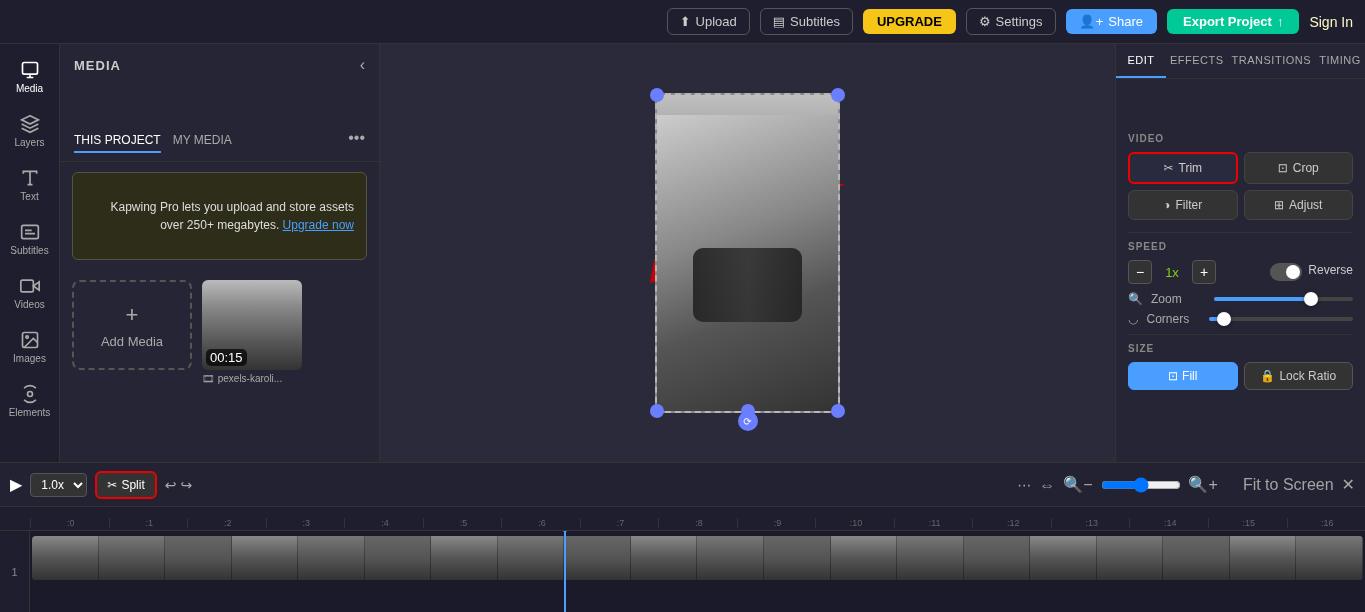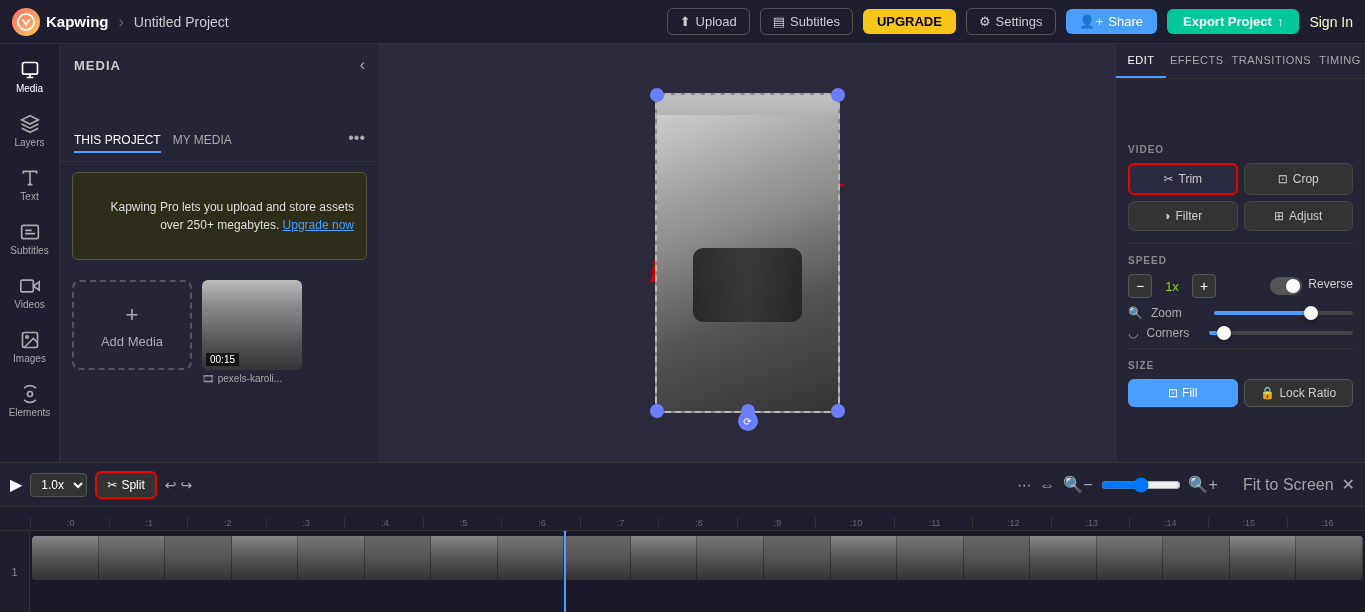--- a/index.html
+++ b/index.html
@@ -36,42 +36,42 @@
     .media-tabs { display: flex; gap: 12px; padding: 0 14px 8px; border-bottom: 1px solid #333; margin-top: 47px; }
     .media-tab { font-size: 12px; color: #aaa; cursor: pointer; padding: 4px 0; }
     .media-tab.active { color: #fff; border-bottom: 2px solid #4a9eff; }
     .media-tab-more { margin-left: auto; color: #aaa; cursor: pointer; }
     .promo-banner { margin: 10px 12px; background: #2d2d1a; border: 1px solid #554; border-radius: 6px; padding: 25px 12px; font-size: 12px; color: #ddd; line-height: 1.5; text-align: right; }
     .promo-link { color: #4a9eff; cursor: pointer; text-decoration: underline; }
     .media-grid { display: flex; gap: 10px; padding: 10px 12px; }
     .add-media-btn { width: 120px; height: 90px; border: 2px dashed #555; border-radius: 8px; background: none; color: #aaa; cursor: pointer; display: flex; flex-direction: column; align-items: center; justify-content: center; gap: 6px; font-size: 13px; }
     .media-thumb { width: 100px; height: 90px; border-radius: 6px; background: #333; position: relative; overflow: hidden; cursor: pointer; }
     .media-thumb-img { width: 100%; height: 100%; background: linear-gradient(180deg, #888 0%, #555 40%, #333 100%); }
-    .media-thumb-duration { position: absolute; bottom: 4px; left: 4px; background: rgba(0,0,0,0.7); color: #fff; font-size: 10px; padding: 1px 4px; border-radius: 0; }
+    .media-thumb-duration { position: absolute; bottom: 4px; left: 4px; background: rgba(0,0,0,0.7); color: #fff; font-size: 13px; padding: 1px 4px; border-radius: 5px; }
     .media-thumb-name { font-size: 10px; color: #aaa; margin-top: 3px; text-overflow: ellipsis; overflow: hidden; white-space: nowrap; max-width: 100px; display: flex; align-items: center; gap: 3px; }
 
     
     .canvas-area { flex: 1; background: #2a2a3a; display: flex; align-items: center; justify-content: center; position: relative; overflow: hidden; }
     .canvas-video { width: 185px; height: 320px; background: #888; border-radius: 2px; position: relative; border: 2px dashed rgba(255,255,255,0.4); }
     .canvas-video-inner { width: 100%; height: 100%; background: linear-gradient(180deg, #aaa 0%, #999 30%, #555 100%); overflow: hidden; }
     .canvas-handle { width: 14px; height: 14px; background: #6b7eff; border-radius: 50%; position: absolute; cursor: pointer; z-index: 10; }
     .handle-tl { top: -7px; left: -7px; }
     .handle-tr { top: -7px; right: -7px; }
     .handle-bl { bottom: -7px; left: -7px; }
     .handle-br { bottom: -7px; right: -7px; }
     .handle-b { bottom: -7px; left: 50%; transform: translateX(-50%); }
     .canvas-center-icon { position: absolute; bottom: -20px; left: 50%; transform: translateX(-50%); width: 20px; height: 20px; background: #6b7eff; border-radius: 50%; display: flex; align-items: center; justify-content: center; font-size: 10px; }
 
     
     .right-panel { width: 250px; background: #252535; border-left: 1px solid #333; display: flex; flex-direction: column; flex-shrink: 0; gap: 42px; }
     .right-tabs { display: flex; border-bottom: 1px solid #333; }
     .right-tab { flex: 1; text-align: center; padding: 10px 4px; font-size: 11px; color: #aaa; cursor: pointer; letter-spacing: 0.5px; }
     .right-tab.active { color: #fff; border-bottom: 2px solid #4a9eff; }
     .right-panel-content { padding: 12px; overflow-y: auto; flex: 1; }
-    .section-label { font-size: 10px; color: #888; letter-spacing: 1px; margin-bottom: 8px; font-weight: 600; margin-top: 11px; }
+    .section-label { font-size: 10px; color: #888; letter-spacing: 1px; margin-bottom: 8px; font-weight: 600; }
     .video-actions { display: grid; grid-template-columns: 1fr 1fr; gap: 6px; margin-bottom: 12px; }
     .video-action-btn { background: #333; border: 1px solid #444; color: #ccc; padding: 7px 8px; border-radius: 6px; cursor: pointer; font-size: 12px; display: flex; align-items: center; justify-content: center; gap: 5px; }
     .video-action-btn.highlighted { border: 2px solid #e00; background: #2a2a3e; }
     .divider { height: 1px; background: #333; margin: 8px 0; }
     .speed-section { margin-bottom: 8px; }
     .speed-controls { display: flex; align-items: center; gap: 8px; }
     .speed-minus, .speed-plus { background: #333; border: 1px solid #555; color: #fff; width: 24px; height: 24px; border-radius: 4px; cursor: pointer; font-size: 14px; display: flex; align-items: center; justify-content: center; }
     .speed-value { color: #84cc16; font-size: 13px; min-width: 24px; text-align: center; }
     .reverse-toggle { margin-left: auto; display: flex; align-items: flex-start; gap: 6px; font-size: 12px; color: #ccc; }
     .toggle { width: 32px; height: 18px; background: #555; border-radius: 9px; position: relative; cursor: pointer; }
@@ -108,31 +108,20 @@
     .track-label { width: 30px; background: #1e1e2e; display: flex; align-items: center; justify-content: center; font-size: 11px; color: #888; border-right: 1px solid #333; }
     .track-content { flex: 1; position: relative; overflow: hidden; }
     .track-strip { height: 44px; margin-top: 5px; background: #3a3a5a; border-radius: 4px; width: calc(100% - 4px); margin-left: 2px; display: flex; overflow: hidden; position: relative; }
     .playhead { position: absolute; top: 0; left: 40%; width: 2px; height: 100%; background: #4a9eff; z-index: 10; }
     .playhead::before { content: ''; position: absolute; top: -4px; left: -5px; border: 6px solid transparent; border-top-color: #4a9eff; }
   </style>
 </head>
 <body>
 
 <div class="topnav">
-  <div class="logo">
-    <div class="logo-icon">
-      <svg width="18" height="18" viewBox="0 0 20 20">
-          <circle cx="10" cy="10" r="9" fill="none" stroke="#fff" stroke-width="2"></circle>
-          <path d="M6 7 L10 13 L14 7" stroke="#fff" stroke-width="2" fill="none"></path>
-        </svg>
-    </div>
-    <span class="logo-name">Kapwing</span>
-    <span class="breadcrumb-sep">›</span>
-    <span class="project-name">Untitled Project</span>
-  </div>
   <div class="nav-spacer"></div>
   <button class="nav-btn">
     <span>⬆</span>
     <span>Upload</span>
   </button>
   <button class="nav-btn">
     <span>▤</span>
     <span>Subtitles</span>
   </button>
   <button class="upgrade-btn">UPGRADE</button>

